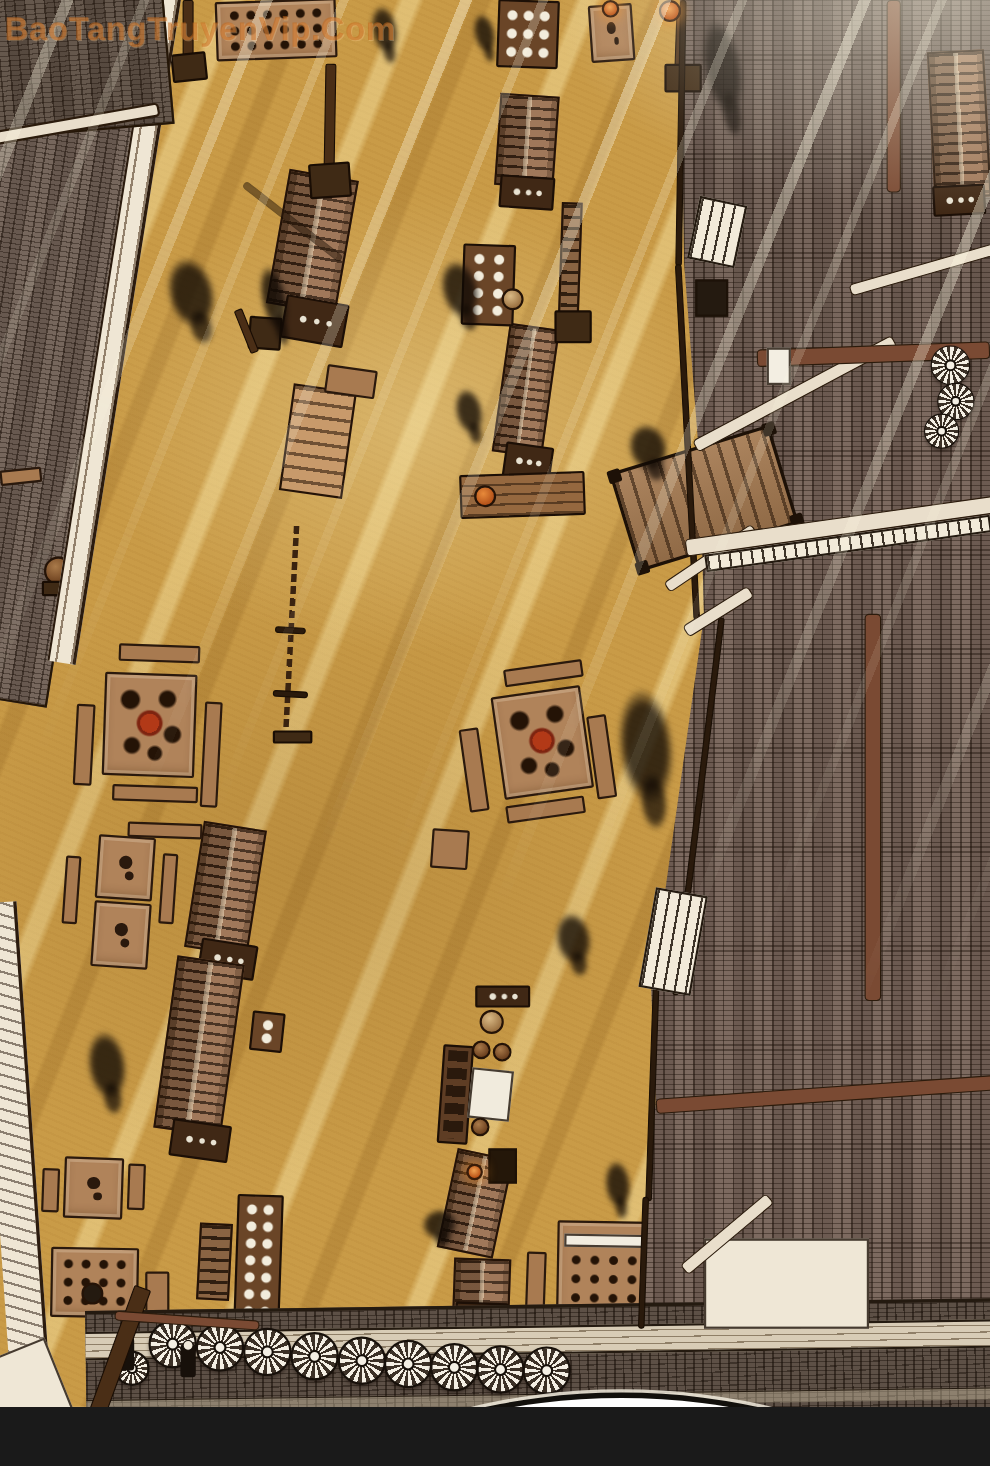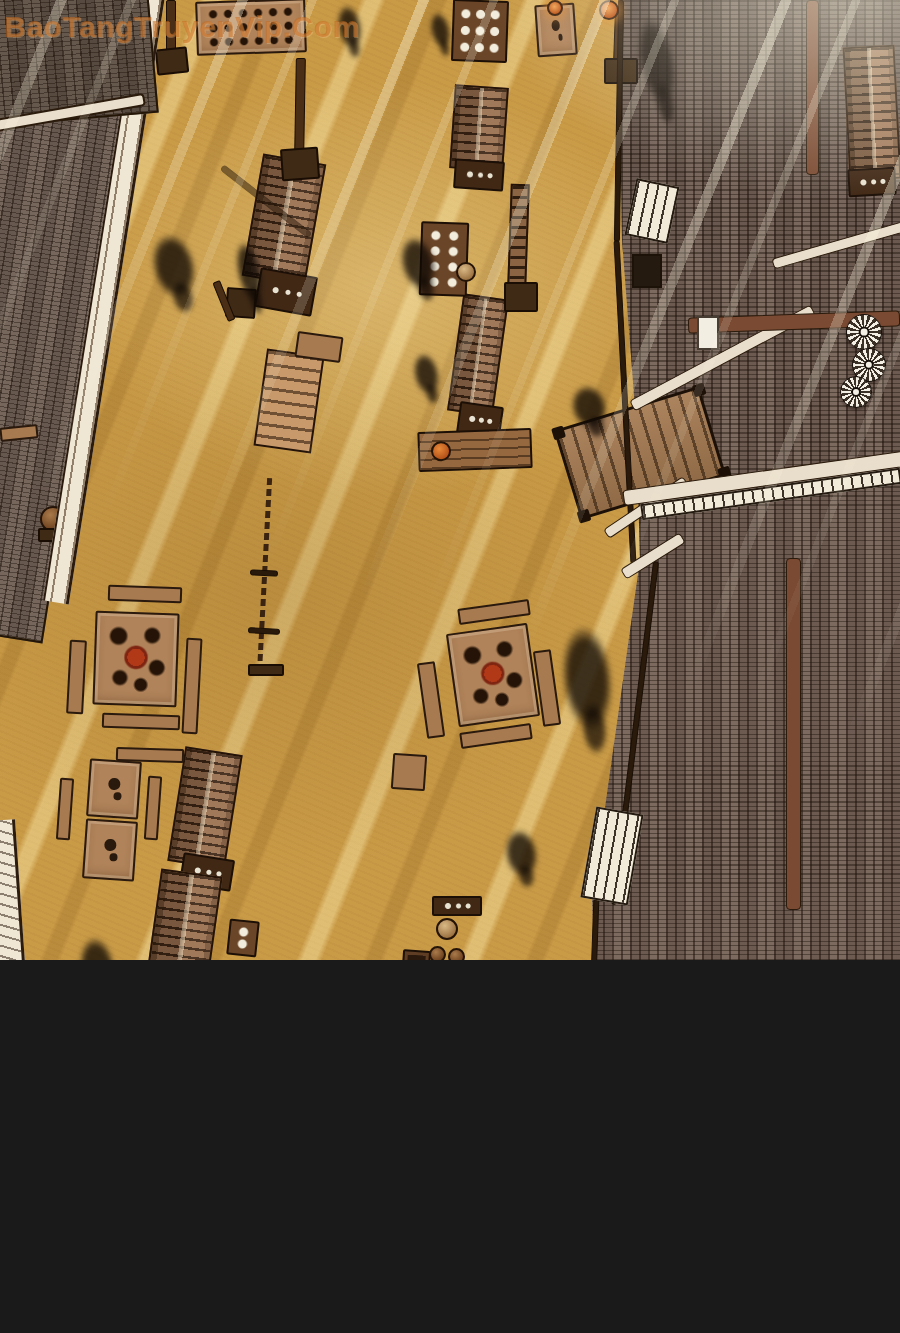--- a/index.html
+++ b/index.html
@@ -1,16 +1,16 @@
 <!DOCTYPE html>
 <html><head>
 <meta charset="utf-8">
 <style>
   html,body{margin:0;padding:0;background:#1a1a1a;}
-  .canvas{position:relative;width:900px;height:960px;overflow:hidden;
+  .canvas{position:relative;width:900px;height:1279px;overflow:hidden;
     font-family:"Liberation Sans",sans-serif;background:#ffffff;}
   .canvas *{box-sizing:border-box;}
 
   
   .ground{position:absolute;inset:0;z-index:1;
     background-color:#c99b47;
     background-image:
       radial-gradient(420px 300px at 42% 30%, rgba(255,242,190,0.30), rgba(255,242,190,0) 70%),
       radial-gradient(520px 400px at 30% 62%, rgba(120,80,25,0.18), rgba(0,0,0,0) 70%),
       repeating-linear-gradient(112deg, rgba(255,238,175,0) 0 34px, rgba(255,238,175,0.42) 40px 52px, rgba(255,238,175,0) 58px 96px, rgba(140,95,30,0.25) 100px 112px, rgba(0,0,0,0) 116px 150px),

